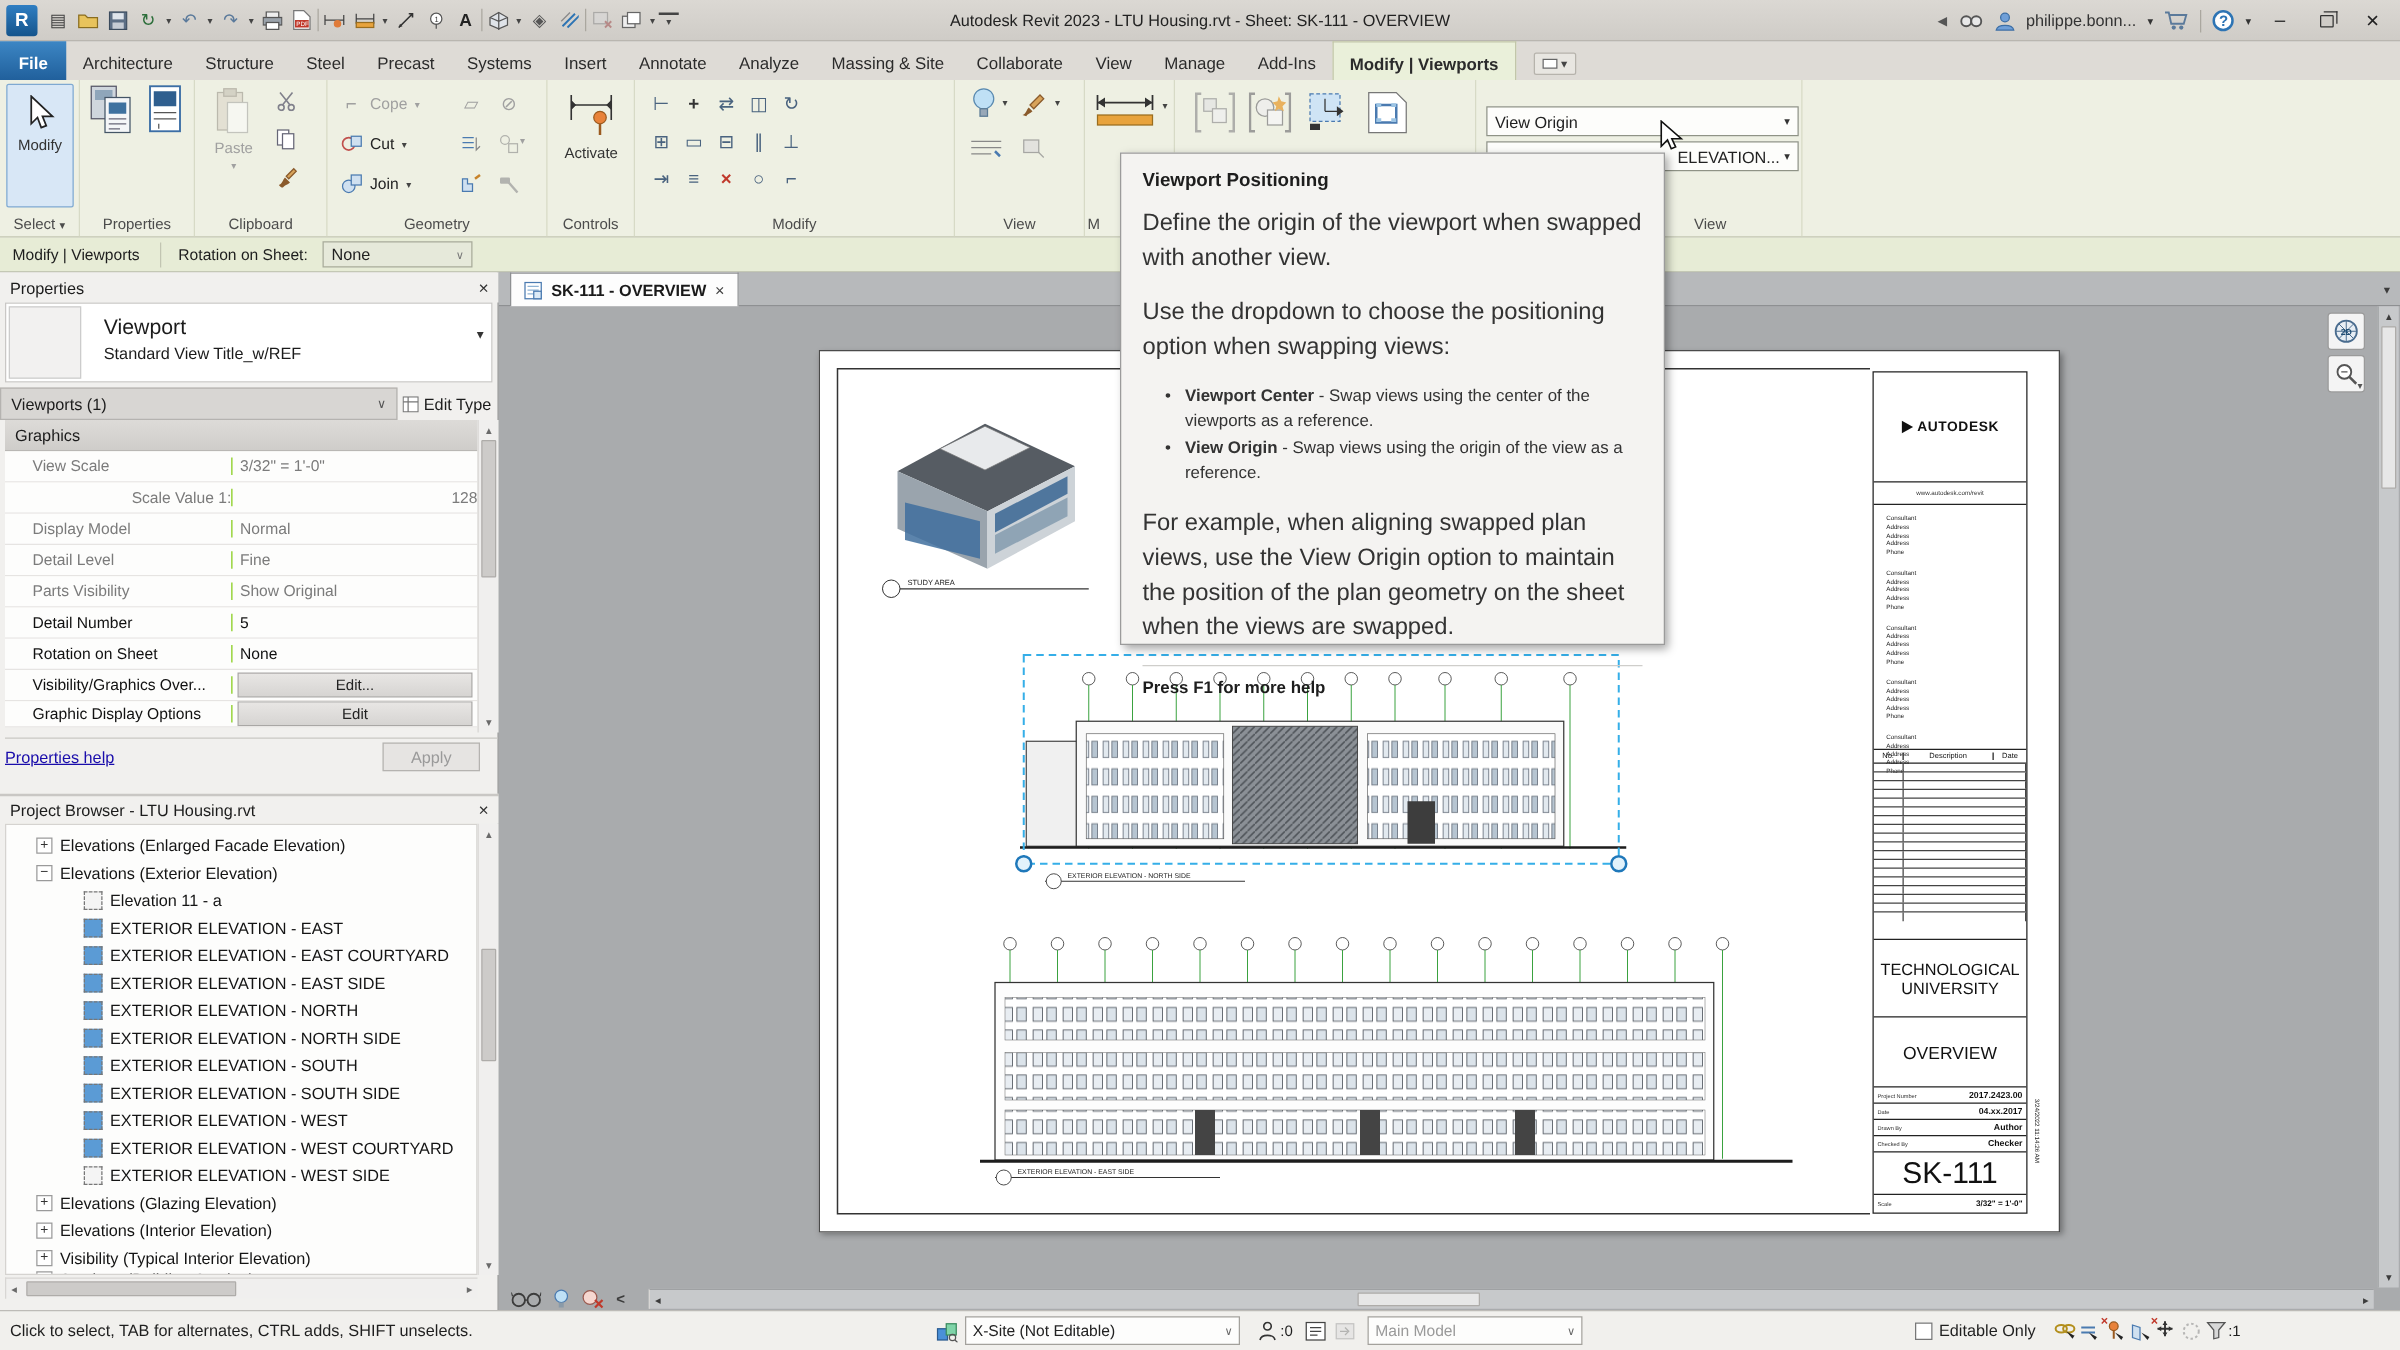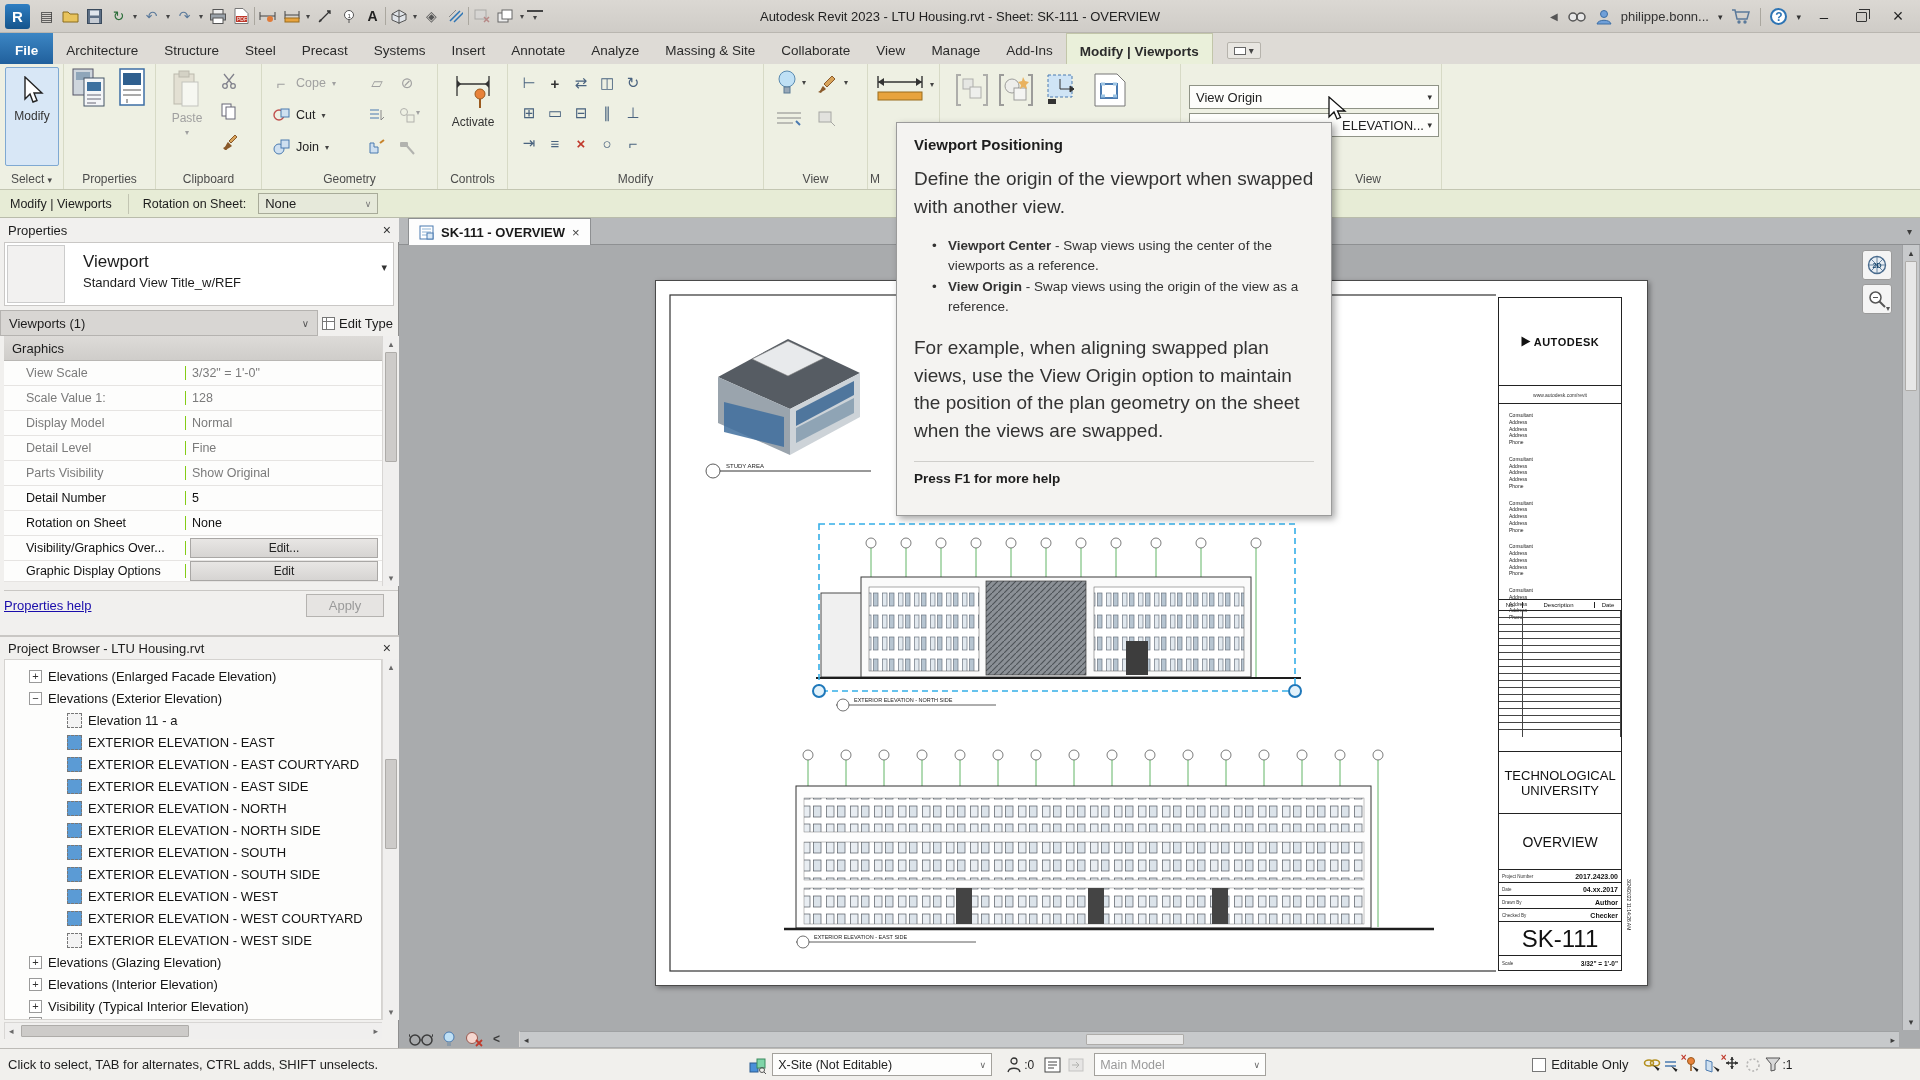--- a/index.html
+++ b/index.html
@@ -562,21 +562,21 @@
     </div>
 
     <div class="abs" style="left:4px;top:118px;width:378px;height:25px;background:linear-gradient(#dddbd8,#cfcdca);border-bottom:1px solid #b9b7b4;display:flex;align-items:center;padding-left:8px;font-size:13px;color:#1b1b1b;">
       <span>Graphics</span>
     </div>
 
     <div class="prow" style="top:143px;">
         <span class="pl">View Scale</span>
         <span class="pv">3/32" = 1'-0"</span>
       </div>
-    <div class="prow" style="top:168px;">
+    <div class="prow" style="top:168px;text-align:right;">
         <span class="pl">Scale Value    1:</span>
         <span class="pv">128</span>
       </div>
     <div class="prow" style="top:193px;">
         <span class="pl">Display Model</span>
         <span class="pv">Normal</span>
       </div>
     <div class="prow" style="top:218px;">
         <span class="pl">Detail Level</span>
         <span class="pv">Fine</span>
@@ -1113,20 +1113,21 @@
       <svg width="16" height="15">
           <path d="M1 1h14L10 7v6l-4 1V7z" fill="#d8d8d8" stroke="#555"></path>
         </svg>
     </span>
     <span style="font-size:12px;">:1</span>
   </div>
 
   <div id="tooltip" class="abs">
     <h1>Viewport Positioning</h1>
     <p>Define the origin of the viewport when swapped with another view.</p>
+    <p>Use the dropdown to choose the positioning option when swapping views:</p>
     <div class="bullet">
         <span class="dot">•</span>
         <span><b>Viewport Center</b><span> - Swap views using the center of the viewports as a reference.</span></span>
       </div>
     <div class="bullet" style="margin-bottom:14px;">
         <span class="dot">•</span>
         <span><b>View Origin</b><span> - Swap views using the origin of the view as a reference.</span></span>
       </div>
     <p style="margin-top:18px;">For example, when aligning swapped plan views, use the View Origin option to maintain the position of the plan geometry on the sheet when the views are swapped.</p>
     <div class="ftr">Press F1 for more help</div>

